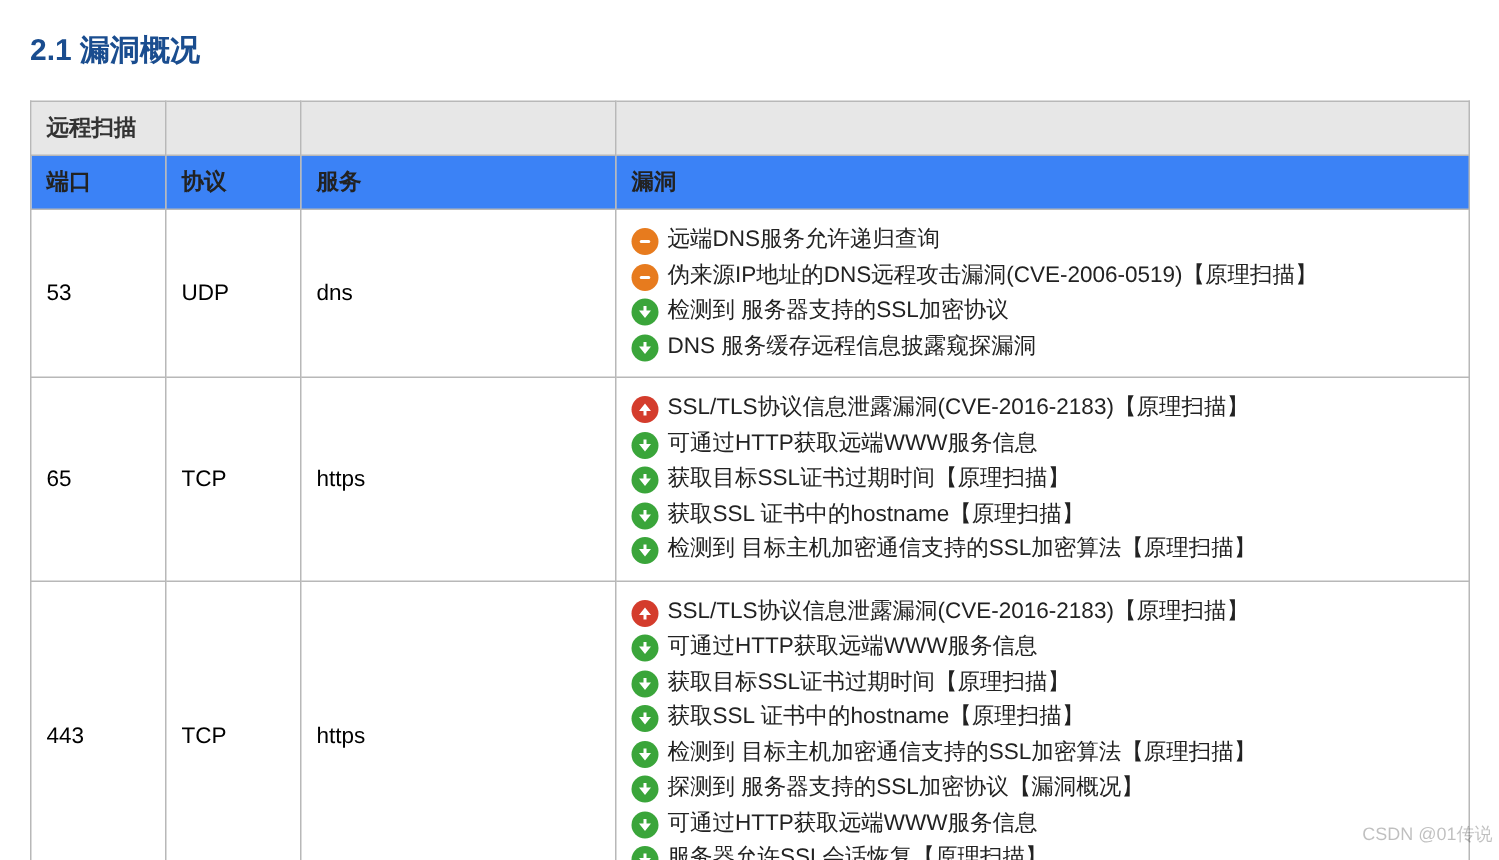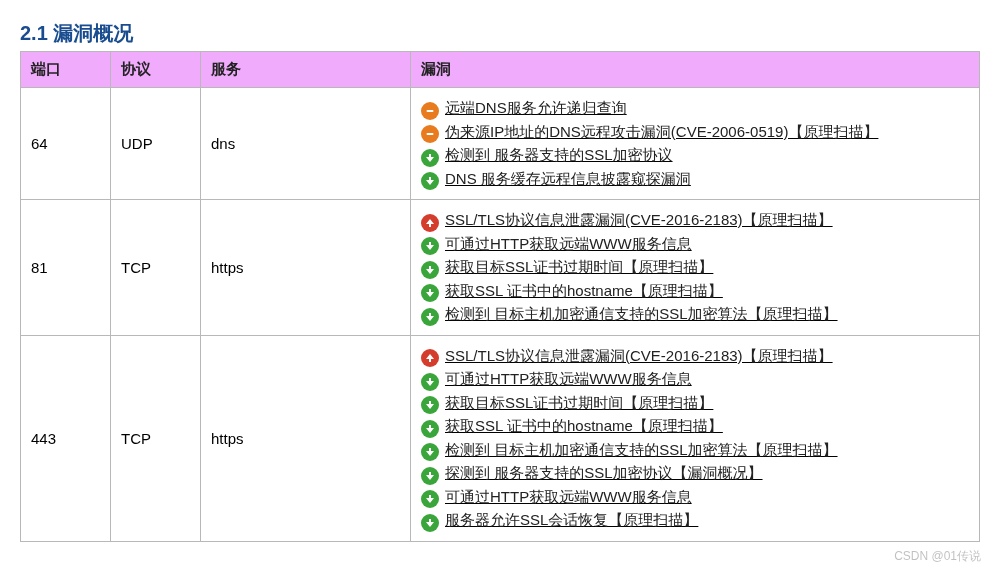--- a/index.html
+++ b/index.html
@@ -10,59 +10,58 @@
     body {
       font-family: "Microsoft YaHei", "PingFang SC", sans-serif;
       padding: 20px;
       background: #fff;
       width: 999px;
     }
     h2 {
       color: #1a4d8f;
       font-size: 20px;
       font-weight: bold;
-      margin-bottom: 4px;
+      margin-bottom: 20px;
     }
     table {
       border-collapse: collapse;
       width: 960px;
       background: #fff;
     }
     th, td {
       border: 1px solid #b8b8b8;
       padding: 8px 10px;
       text-align: left;
       vertical-align: middle;
       font-size: 15px;
     }
     .top-header {
       background: #e7e7e7;
       font-weight: bold;
       color: #333;
     }
     .col-header {
-      background: #f0abfc;
+      background: #3b82f6;
       font-weight: bold;
       color: #222;
     }
     .col-port {
       width: 90px;
     }
     .col-proto {
       width: 90px;
     }
     .col-svc {
       width: 210px;
     }
     .vuln-line {
       display: flex;
-      align-items: flex-end;
+      align-items: center;
       margin: 1px 0;
       line-height: 1.5;
-      text-decoration: underline;
     }
     .vuln-text {
       color: #222;
     }
     .icon {
       display: inline-flex;
       align-items: center;
       justify-content: center;
       width: 18px;
       height: 18px;
@@ -79,44 +78,50 @@
     }
     .icon-green {
       background: #3aa53a;
     }
     .icon svg {
       width: 12px;
       height: 12px;
     }
     .watermark {
       position: fixed;
-      right: 18px;
+      right: 4px;
       bottom: 8px;
       color: rgba(0,0,0,0.25);
       font-size: 12px;
       font-family: sans-serif;
     }
   </style>
 </head>
 <body>
 
 <h2>2.1 漏洞概况</h2>
 
 <table>
   <tbody>
+      <tr>
+    <th class="top-header col-port">远程扫描</th>
+    <th class="top-header col-proto"></th>
+    <th class="top-header col-svc"></th>
+    <th class="top-header"></th>
+  </tr>
   <tr>
     <th class="col-header col-port">端口</th>
     <th class="col-header col-proto">协议</th>
     <th class="col-header col-svc">服务</th>
     <th class="col-header">漏洞</th>
   </tr>
   </tbody>
     <tbody id="rows">
       <tr>
-        <td class="col-port">64</td>
+        <td class="col-port">53</td>
         <td class="col-proto">UDP</td>
         <td class="col-svc">dns</td>
         <td>
           <div class="vuln-line">
             <span class="icon icon-orange">
               <svg viewBox="0 0 12 12">
                 <rect x="2.5" y="5" width="7" height="2" rx="1" fill="#fff"></rect>
               </svg>
             </span>
             <span class="vuln-text">远端DNS服务允许递归查询</span>
@@ -141,21 +146,21 @@
             <span class="icon icon-green">
               <svg viewBox="0 0 12 12">
                 <path d="M6 10 L2 5 L5 5 L5 2 L7 2 L7 5 L10 5 Z" fill="#fff"></path>
               </svg>
             </span>
             <span class="vuln-text">DNS 服务缓存远程信息披露窥探漏洞</span>
           </div>
         </td>
       </tr>
       <tr>
-        <td class="col-port">81</td>
+        <td class="col-port">65</td>
         <td class="col-proto">TCP</td>
         <td class="col-svc">https</td>
         <td>
           <div class="vuln-line">
             <span class="icon icon-red">
               <svg viewBox="0 0 12 12">
                 <path d="M6 2 L10 7 L7 7 L7 10 L5 10 L5 7 L2 7 Z" fill="#fff"></path>
               </svg>
             </span>
             <span class="vuln-text">SSL/TLS协议信息泄露漏洞(CVE-2016-2183)【原理扫描】</span>

